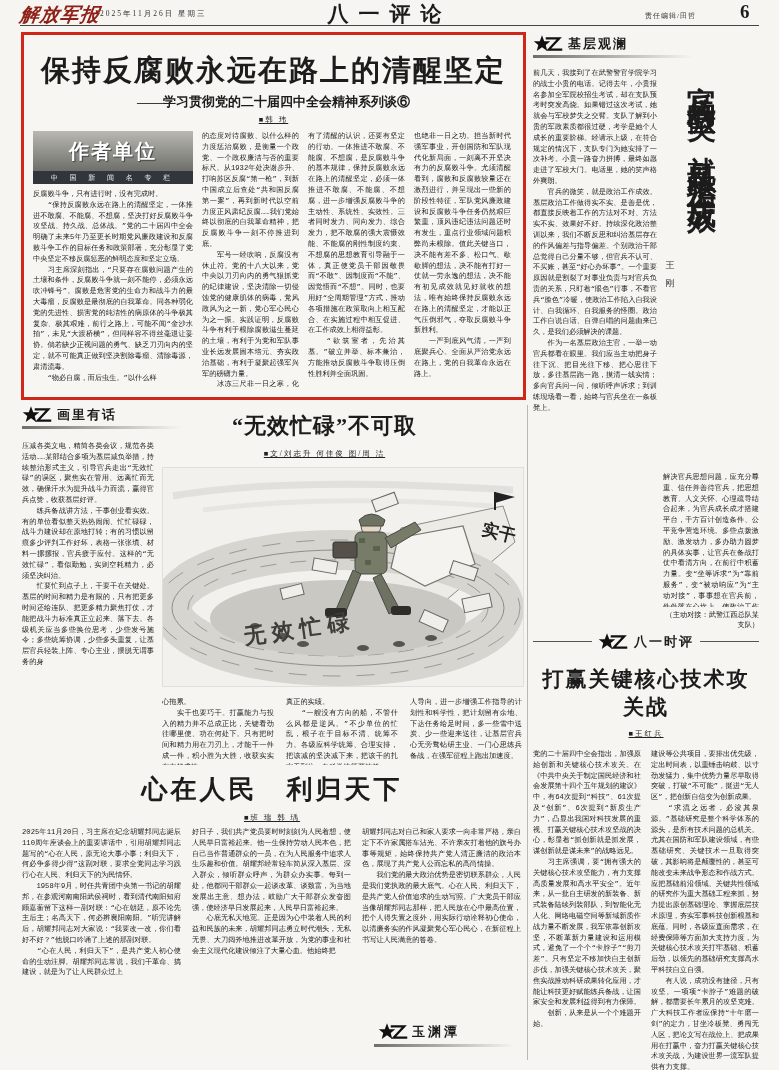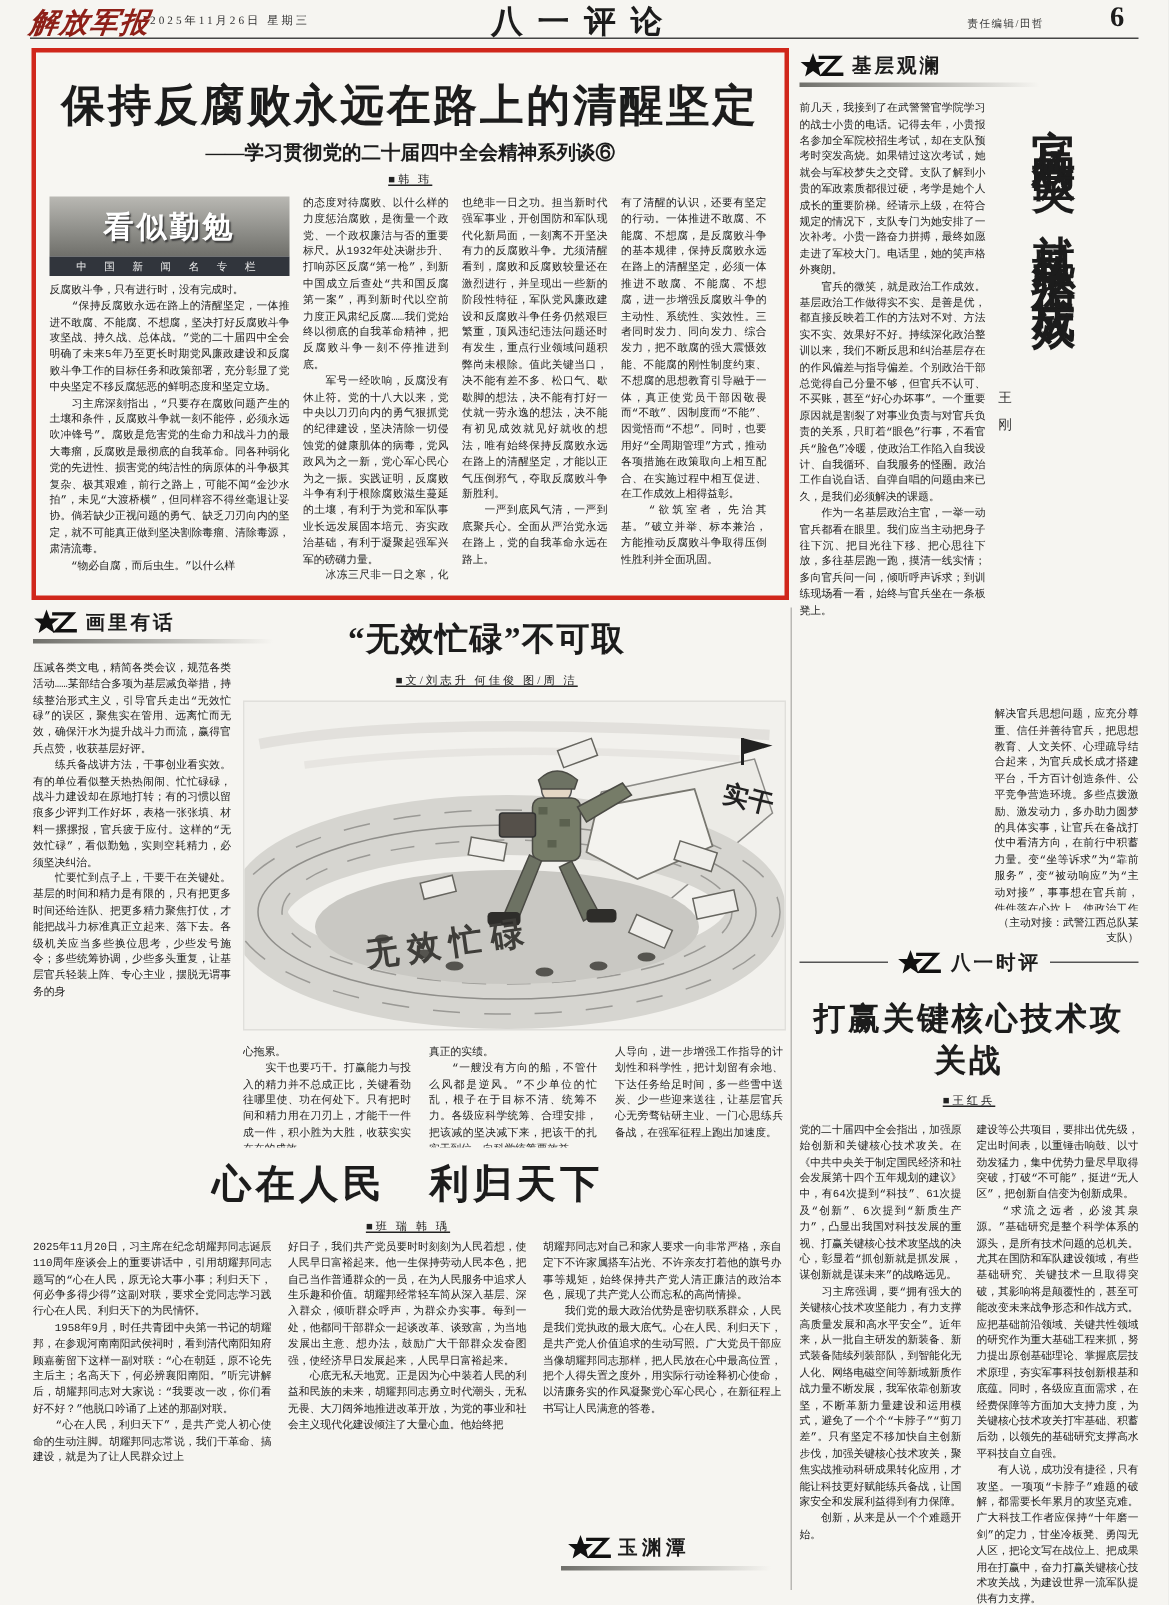--- a/index.html
+++ b/index.html
@@ -62,35 +62,35 @@
   <div class="abs" id="hdr-page">6</div>
   <div class="abs" id="hdr-rule"></div>
 
   <div class="abs" id="leadbox">
     <div class="abs" id="lead-headline">保持反腐败永远在路上的清醒坚定</div>
     <div class="abs" id="lead-subtitle">——学习贯彻党的二十届四中全会精神系列谈⑥</div>
     <div class="abs byline" id="lead-byline">■韩  玮</div>
     <div class="abs" id="lead-cols">
       <div class="leadcol" style="width:160px">
         <div id="banner">
-          <span id="banner-title">看似勤勉</span>
+          <span id="banner-title">作者单位</span>
         </div>
         <div id="banner-sub">中 国 新 闻 名 专 栏</div>
         <div class="coltext" style="height:196px;margin-top:5px">反腐败斗争，只有进行时，没有完成时。
 　　“保持反腐败永远在路上的清醒坚定，一体推进不敢腐、不能腐、不想腐，坚决打好反腐败斗争攻坚战、持久战、总体战。”党的二十届四中全会明确了未来5年乃至更长时期党风廉政建设和反腐败斗争工作的目标任务和政策部署，充分彰显了党中央坚定不移反腐惩恶的鲜明态度和坚定立场。
 　　习主席深刻指出，“只要存在腐败问题产生的土壤和条件，反腐败斗争就一刻不能停，必须永远吹冲锋号”。腐败是危害党的生命力和战斗力的最大毒瘤，反腐败是最彻底的自我革命。同各种弱化党的先进性、损害党的纯洁性的病原体的斗争极其复杂、极其艰难，前行之路上，可能不闻“金沙水拍”，未见“大渡桥横”，但同样容不得丝毫退让妥协。倘若缺少正视问题的勇气、缺乏刀刃向内的坚定，就不可能真正做到坚决割除毒瘤、清除毒源，肃清流毒。
 　　“物必自腐，而后虫生。”以什么样</div>
       </div>
       <div class="leadcol coltext" style="width:97px">的态度对待腐败、以什么样的力度惩治腐败，是衡量一个政党、一个政权廉洁与否的重要标尺。从1932年处决谢步升、打响苏区反腐“第一枪”，到新中国成立后查处“共和国反腐第一案”，再到新时代以空前力度正风肃纪反腐……我们党始终以彻底的自我革命精神，把反腐败斗争一刻不停推进到底。
 　　军号一经吹响，反腐没有休止符。党的十八大以来，党中央以刀刃向内的勇气狠抓党的纪律建设，坚决清除一切侵蚀党的健康肌体的病毒，党风政风为之一新，党心军心民心为之一振。实践证明，反腐败斗争有利于根除腐败滋生蔓延的土壤，有利于为党和军队事业长远发展固本培元、夯实政治基础，有利于凝聚起强军兴军的磅礴力量。
 　　冰冻三尺非一日之寒，化解腐败存量、遏制腐败增量</div>
+      <div class="leadcol coltext" style="width:97px">有了清醒的认识，还要有坚定的行动。一体推进不敢腐、不能腐、不想腐，是反腐败斗争的基本规律，保持反腐败永远在路上的清醒坚定，必须一体推进不敢腐、不能腐、不想腐，进一步增强反腐败斗争的主动性、系统性、实效性。三者同时发力、同向发力、综合发力，把不敢腐的强大震慑效能、不能腐的刚性制度约束、不想腐的思想教育引导融于一体，真正使党员干部因敬畏而“不敢”、因制度而“不能”、因觉悟而“不想”。同时，也要用好“全周期管理”方式，推动各项措施在政策取向上相互配合、在实施过程中相互促进、在工作成效上相得益彰。
+　　“欲筑室者，先治其基。”破立并举、标本兼治，方能推动反腐败斗争取得压倒性胜利并全面巩固。</div>
       <div class="leadcol coltext" style="width:97px">也绝非一日之功。担当新时代强军事业，开创国防和军队现代化新局面，一刻离不开坚决有力的反腐败斗争。尤须清醒看到，腐败和反腐败较量还在激烈进行，并呈现出一些新的阶段性特征，军队党风廉政建设和反腐败斗争任务仍然艰巨繁重，顶风违纪违法问题还时有发生，重点行业领域问题积弊尚未根除。值此关键当口，决不能有差不多、松口气、歇歇脚的想法，决不能有打好一仗就一劳永逸的想法，决不能有初见成效就见好就收的想法，唯有始终保持反腐败永远在路上的清醒坚定，才能以正气压倒邪气，夺取反腐败斗争新胜利。
 　　一严到底风气清，一严到底聚兵心。全面从严治党永远在路上，党的自我革命永远在路上。</div>
-      <div class="leadcol coltext" style="width:97px">有了清醒的认识，还要有坚定的行动。一体推进不敢腐、不能腐、不想腐，是反腐败斗争的基本规律，保持反腐败永远在路上的清醒坚定，必须一体推进不敢腐、不能腐、不想腐，进一步增强反腐败斗争的主动性、系统性、实效性。三者同时发力、同向发力、综合发力，把不敢腐的强大震慑效能、不能腐的刚性制度约束、不想腐的思想教育引导融于一体，真正使党员干部因敬畏而“不敢”、因制度而“不能”、因觉悟而“不想”。同时，也要用好“全周期管理”方式，推动各项措施在政策取向上相互配合、在实施过程中相互促进、在工作成效上相得益彰。
-　　“欲筑室者，先治其基。”破立并举、标本兼治，方能推动反腐败斗争取得压倒性胜利并全面巩固。</div>
     </div>
   </div>
 
   <div class="abs" style="left:533px;top:34px;width:226px;height:596px">
     <div class="sec-header">
       <svg class="starz" viewBox="0 0 40 24">
         <polygon points="12,1 15,9 23,9 17,14 19,22 12,17 5,22 7,14 1,9 9,9" fill="#111"></polygon>
         <path d="M17 5 L35 5 L21 20 L39 20" stroke="#111" stroke-width="3" fill="none"></path>
       </svg>
       <span class="sec-label">基层观澜</span>

